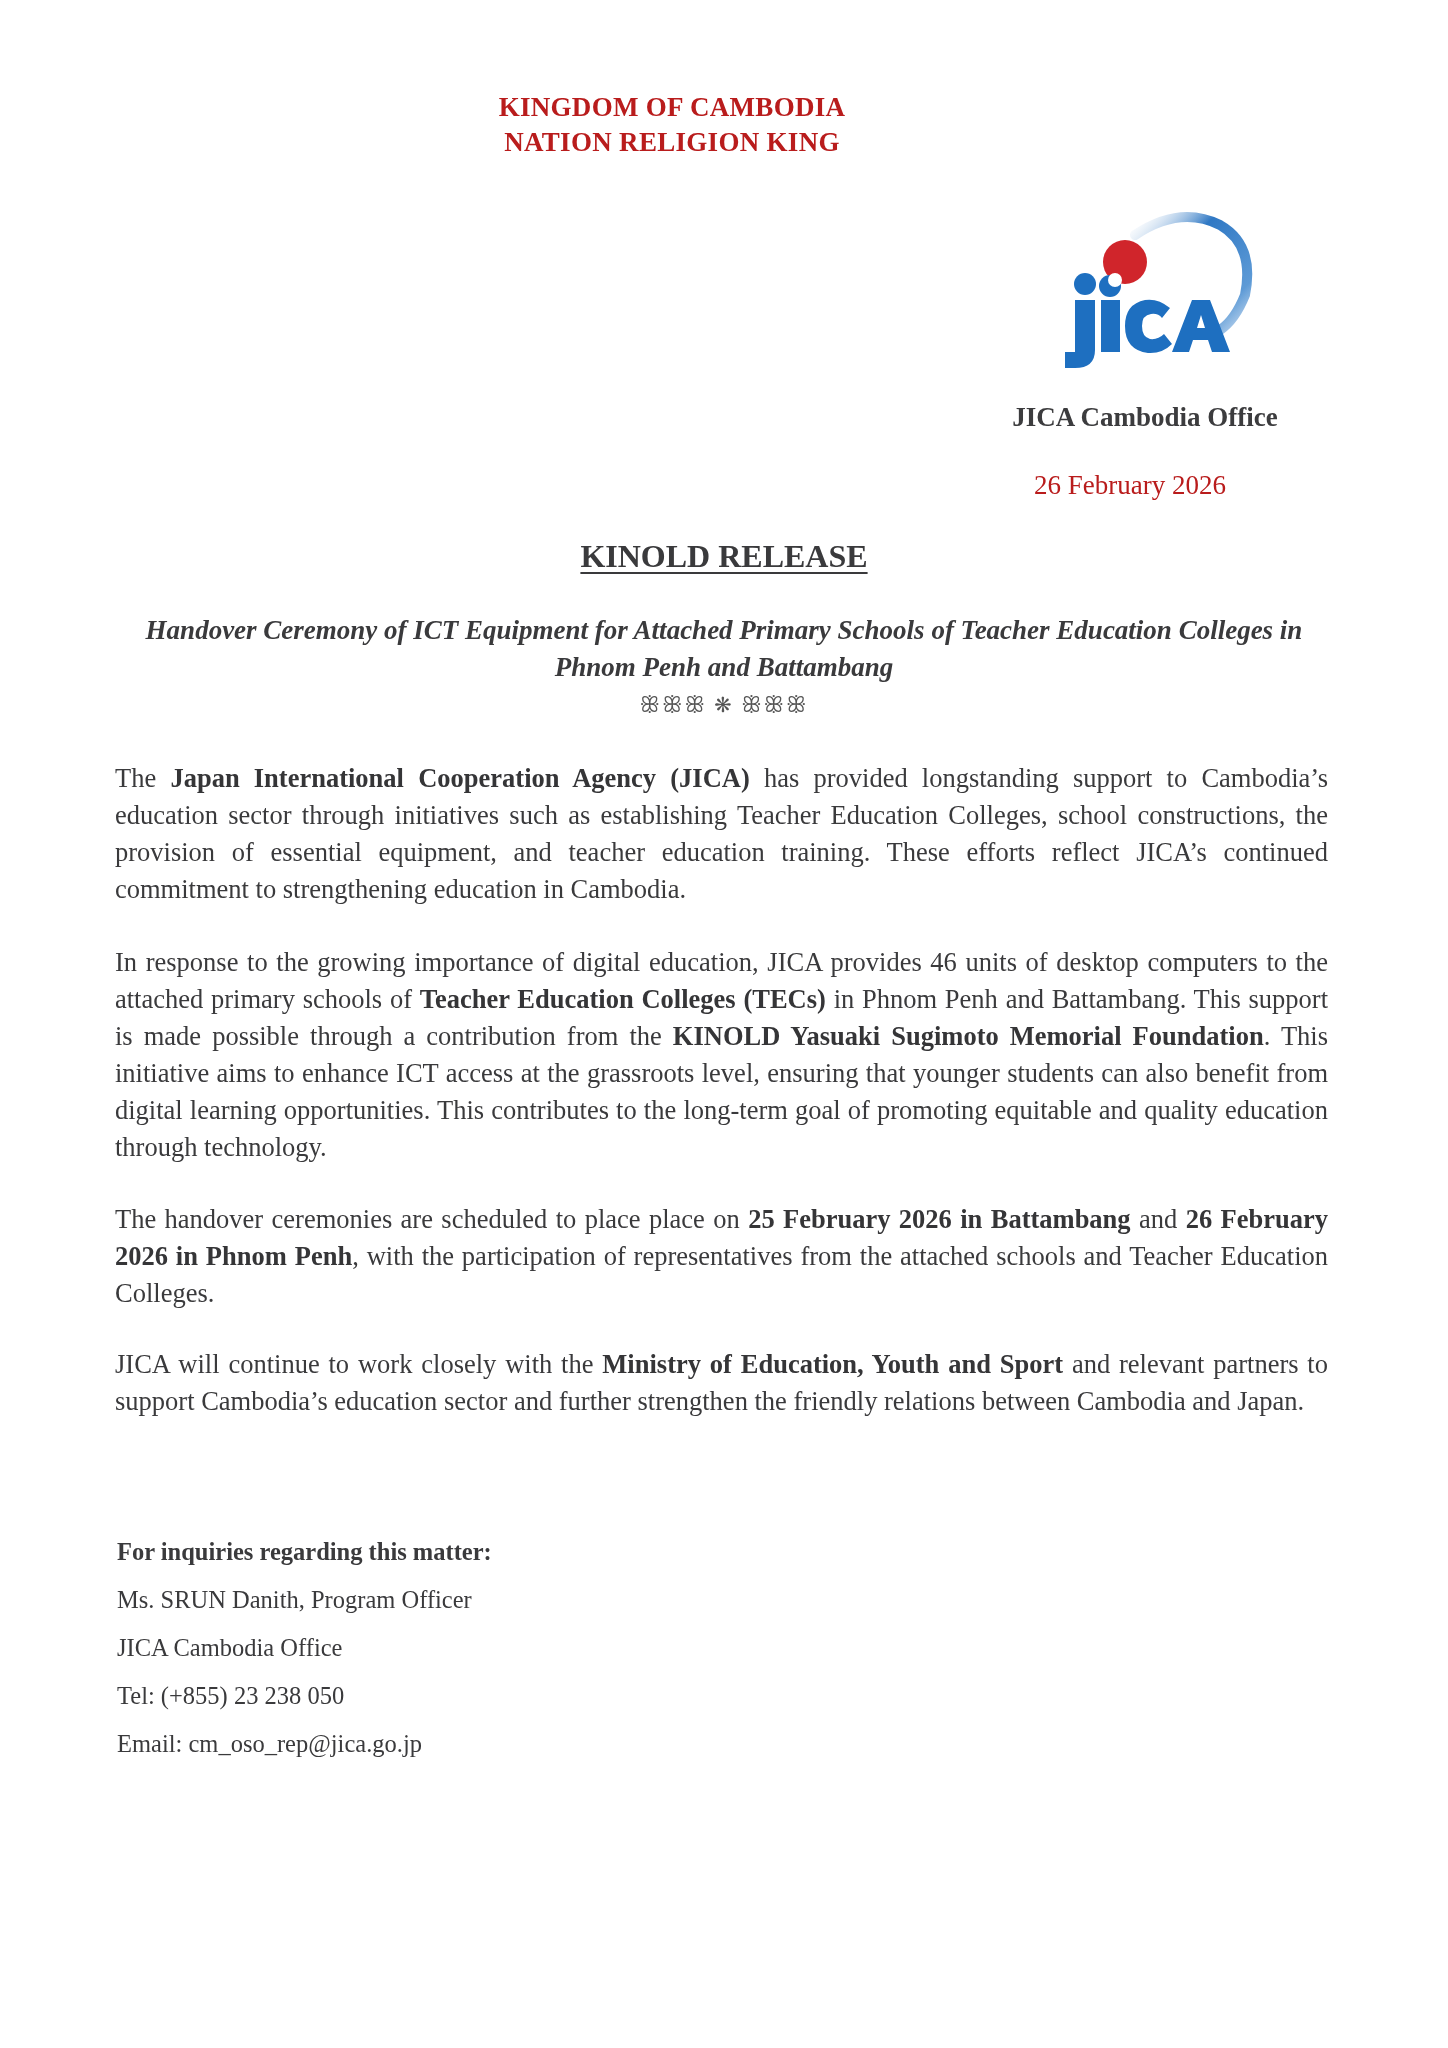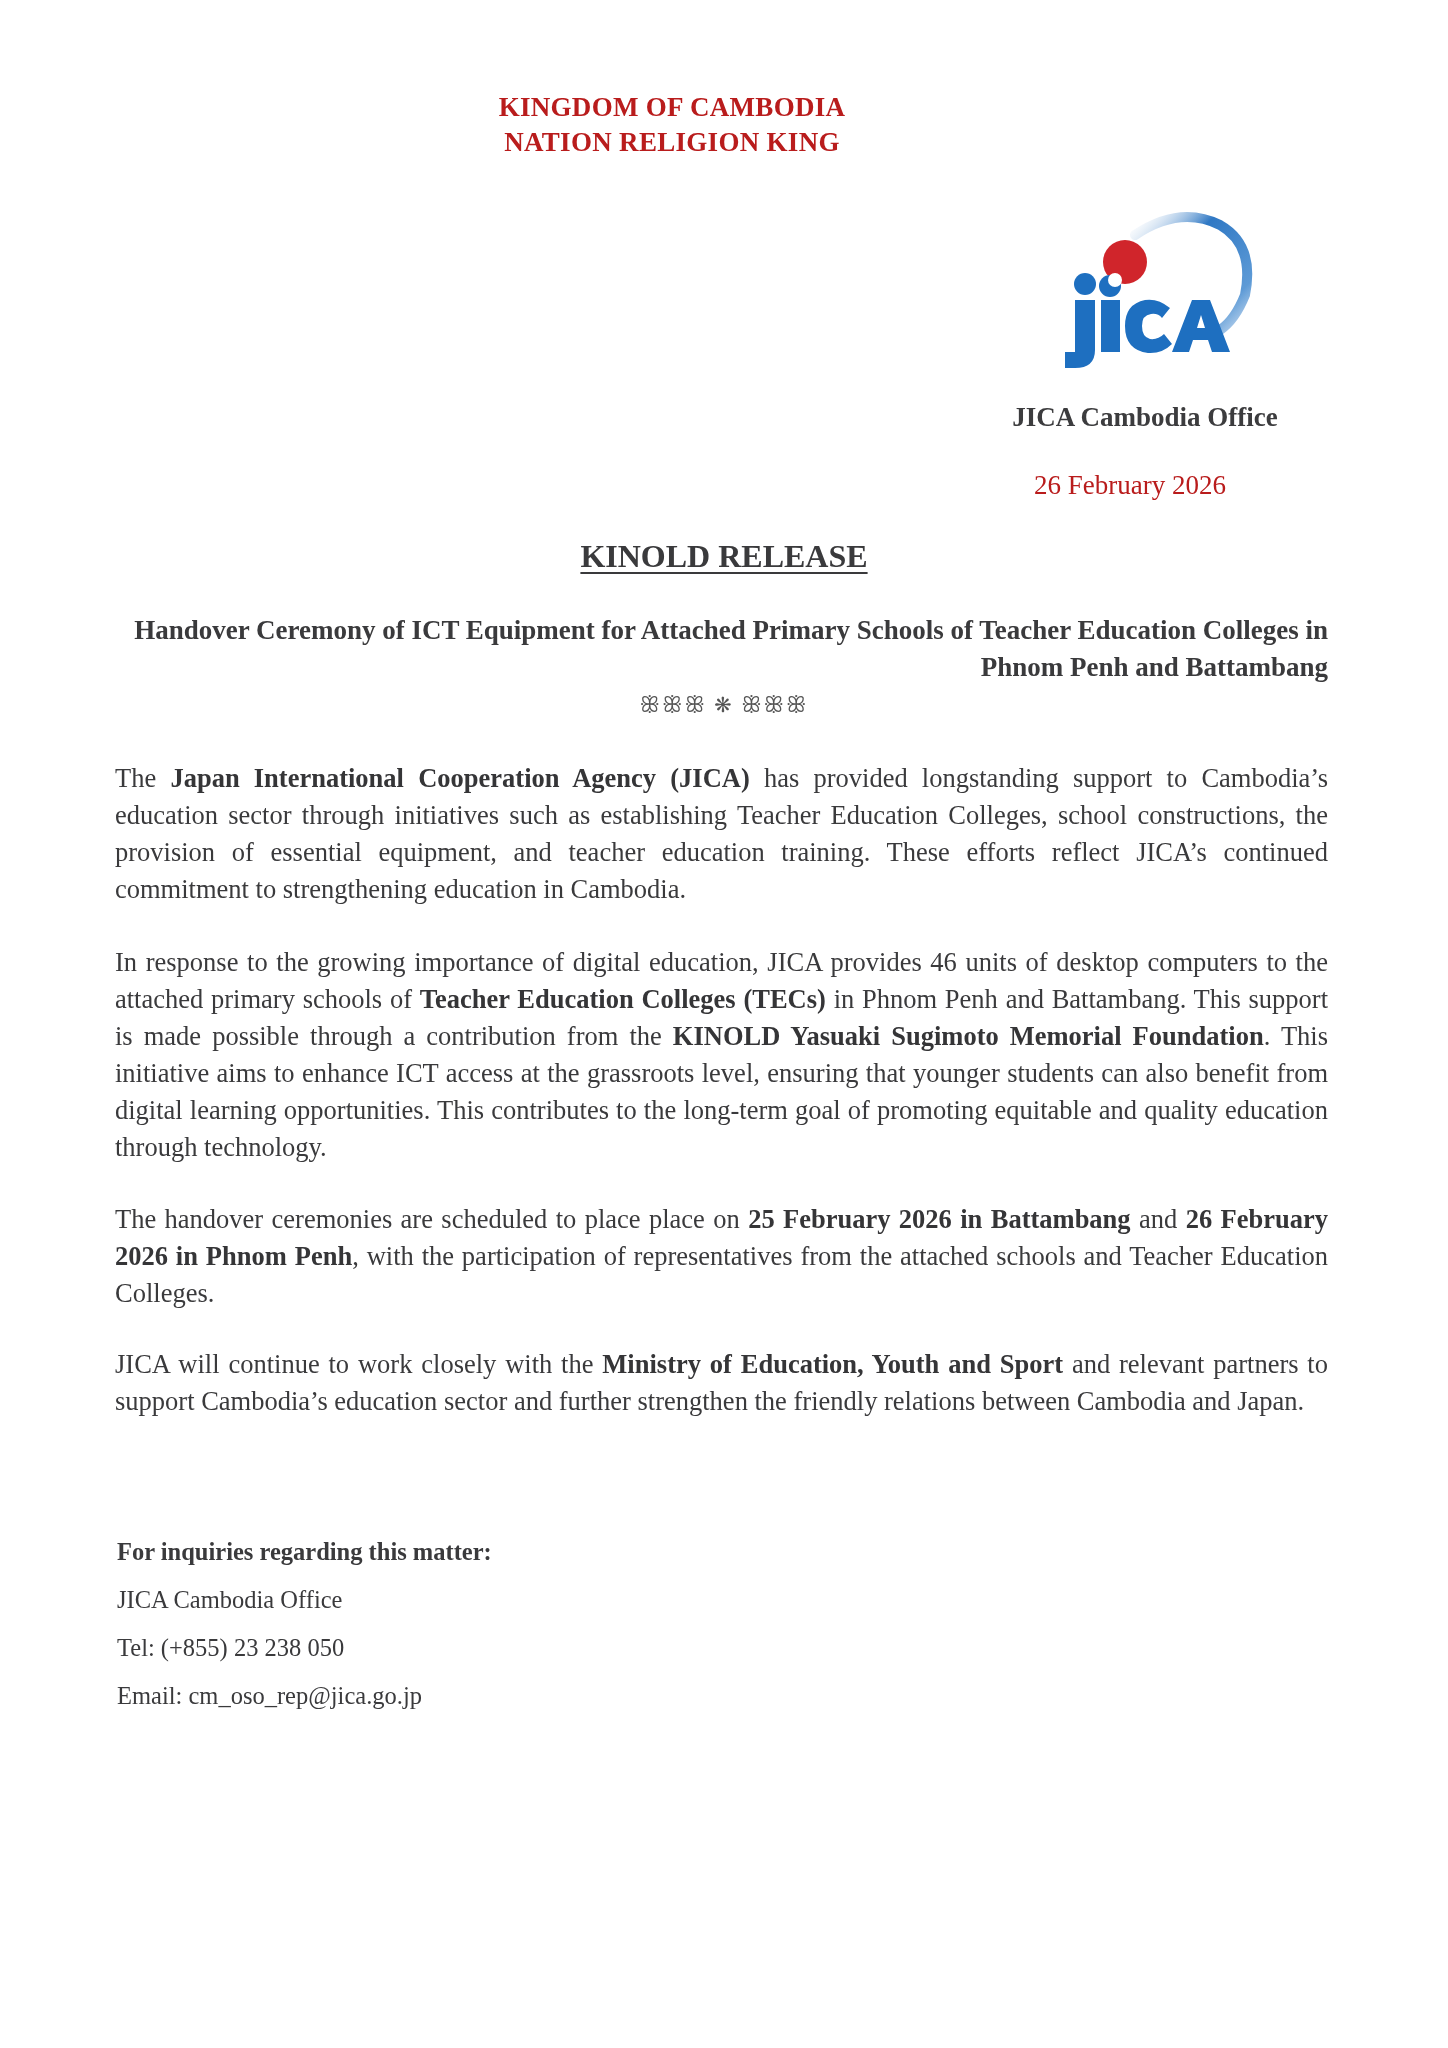--- a/index.html
+++ b/index.html
@@ -22,22 +22,22 @@
 
   #office { left: 980px; top: 402px; width: 330px; text-align: center;
     font-weight: bold; font-size: 27px; color: #3c3c3e; }
   #date { left: 980px; top: 470px; width: 300px; text-align: center;
     font-size: 27px; color: #b91c1c; }
 
   #press-title { left: 0; width: 1448px; top: 538px; text-align: center;
     font-weight: bold; font-size: 32px; text-decoration: underline;
     text-underline-offset: 5px; text-decoration-thickness: 2px; color: #3a3a3c; }
 
-  #subtitle { left: 120px; width: 1208px; top: 612px; text-align: right;
-    font-weight: bold; font-size: 27px; line-height: 37px; color: #3a3a3c; }
+  #subtitle { left: 120px; width: 1208px; top: 612px; text-align: center;
+    font-weight: bold; font-size: 27px; line-height: 37px; color: #3a3a3c; font-style: italic; }
 
   #ornament { left: 0; width: 1448px; top: 692px; text-align: center;
     font-size: 22px; color: #555; letter-spacing: 2px; }
 
   .para {
     left: 115px; width: 1213px;
     font-size: 26.5px; line-height: 37px; text-align: justify;
     color: #3a3a3c;
   }
   .para b { font-weight: bold; color: #353537; }
@@ -85,16 +85,17 @@
 <div class="abs" id="subtitle">Handover Ceremony of ICT Equipment for Attached Primary Schools of Teacher Education Colleges in Phnom Penh and Battambang</div>
 <div class="abs" id="ornament">ꕥꕥꕥ ❋ ꕥꕥꕥ</div>
 
 <div class="abs para" id="p1"><span>The </span><b>Japan International Cooperation Agency (JICA)</b><span> has provided longstanding support to Cambodia’s education sector through initiatives such as establishing Teacher Education Colleges, school constructions, the provision of essential equipment, and teacher education training. These efforts reflect JICA’s continued commitment to strengthening education in Cambodia.</span></div>
 <div class="abs para" id="p2"><span>In response to the growing importance of digital education, JICA provides 46 units of desktop computers to the attached primary schools of </span><b>Teacher Education Colleges (TECs)</b><span> in Phnom Penh and Battambang. This support is made possible through a contribution from the </span><b>KINOLD Yasuaki Sugimoto Memorial Foundation</b><span>. This initiative aims to enhance ICT access at the grassroots level, ensuring that younger students can also benefit from digital learning opportunities. This contributes to the long-term goal of promoting equitable and quality education through technology.</span></div>
 <div class="abs para" id="p3"><span>The handover ceremonies are scheduled to place place on </span><b>25 February 2026 in Battambang</b><span> and </span><b>26 February 2026 in Phnom Penh</b><span>, with the participation of representatives from the attached schools and Teacher Education Colleges.</span></div>
 <div class="abs para" id="p4"><span>JICA will continue to work closely with the </span><b>Ministry of Education, Youth and Sport</b><span> and relevant partners to support Cambodia’s education sector and further strengthen the friendly relations between Cambodia and Japan.</span></div>
 
 <div class="abs" id="contact">
   <div class="lbl">For inquiries regarding this matter:</div>
+  <div>Ms. SRUN Danith, Program Officer</div>
   <div>JICA Cambodia Office</div>
   <div>Tel: (+855) 23 238 050</div>
   <div><span>Email: </span><span>cm_oso_rep@jica.go.jp</span></div>
 </div>
 
 </body></html>

